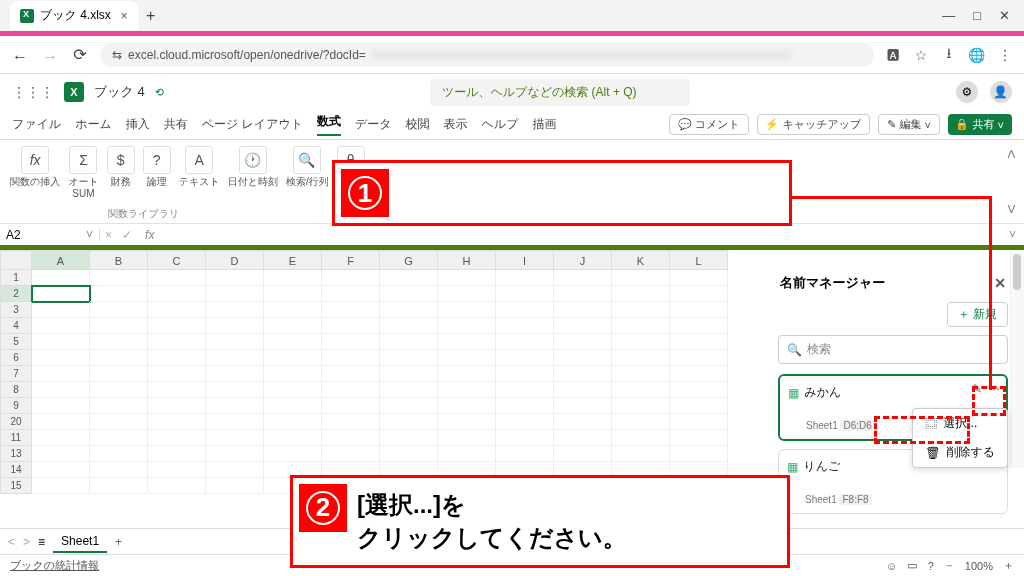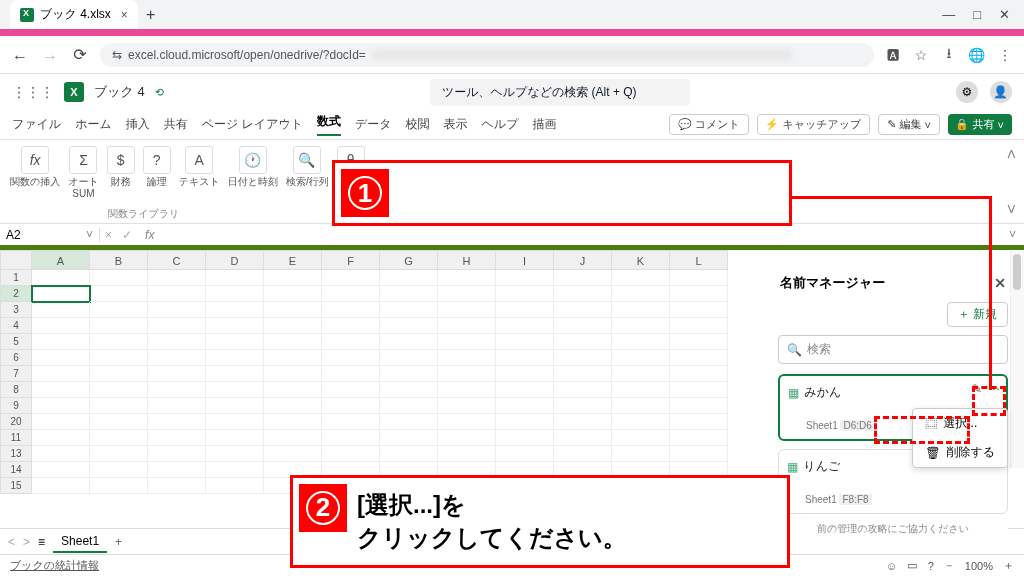--- a/index.html
+++ b/index.html
@@ -1,39 +1,39 @@
 <!DOCTYPE html>
 <html><head>
 <meta charset="utf-8">
 <style>
 * { box-sizing: border-box; margin: 0; padding: 0; font-family: "Segoe UI", "Meiryo", sans-serif; }
 body { width: 1024px; height: 576px; overflow: hidden; background: #fff; position: relative; }
 
 
-.titlebar { height: 36px; display: flex; align-items: center; background: #f1f3f5; border-bottom: 7px solid #ec4899; }
+.titlebar { height: 36px; display: flex; align-items: center; background: #f1f3f5; border-bottom: 5px solid #ec4899; }
 .tab { display: flex; align-items: center; gap: 6px; background: #fff; border-radius: 8px 8px 0 0; padding: 6px 10px; margin-left: 10px; font-size: 12px; }
 .tab .favicon { width: 14px; height: 14px; background: #107c41; border-radius: 2px; position: relative; }
 .tab .favicon::after { content: "X"; color: #fff; font-size: 9px; font-weight: bold; position: absolute; left: 3px; top: 0; }
 .tab .close-x { font-size: 12px; color: #555; margin-left: 4px; }
 .newtab { margin-left: 8px; font-size: 16px; color: #444; }
 .winctrls { margin-left: auto; display: flex; gap: 18px; padding-right: 14px; font-size: 13px; color: #444; }
 .winctrls span { cursor: pointer; }
 
 .addrbar { height: 38px; display: flex; align-items: center; gap: 10px; padding: 0 10px; border-bottom: 1px solid #e0e0e0; }
 .navico { font-size: 16px; color: #444; width: 20px; text-align: center; }
 .url { flex: 1; display: flex; align-items: center; gap: 6px; background: #f1f3f4; border-radius: 18px; padding: 5px 12px; font-size: 12px; color: #555; }
 .url .blur { display: inline-block; width: 420px; height: 10px; background: #e8e8e8; border-radius: 4px; filter: blur(2px); }
 .extico { width: 18px; text-align: center; color: #555; font-size: 14px; }
 
 
 .exhdr { height: 36px; display: flex; align-items: center; padding: 0 12px; gap: 10px; }
 .apps-ico { font-size: 14px; color: #555; }
 .xl-ico { width: 20px; height: 20px; background: #107c41; border-radius: 3px; color: #fff; font-size: 11px; font-weight: bold; display: flex; align-items: center; justify-content: center; }
 .doctitle { font-size: 13px; color: #333; }
-.searchbox { margin: 16px auto; width: 260px; background: #f3f3f3; border-radius: 4px; padding: 5px 12px; font-size: 12px; color: #0f172a; }
+.searchbox { margin: 16px auto; width: 260px; background: #f3f3f3; border-radius: 4px; padding: 5px 12px; font-size: 12px; color: #4d7c0f; }
 .hdr-right { display: flex; gap: 12px; align-items: center; }
 .gear, .avatar { width: 22px; height: 22px; border-radius: 50%; background: #ddd; display: flex; align-items: center; justify-content: center; font-size: 12px; }
 
 
 .menu { height: 30px; display: flex; align-items: center; padding: 0 12px; gap: 14px; font-size: 12px; color: #444; border-bottom: 1px solid #e0e0e0; }
 .menu .tabm { cursor: pointer; }
 .menu .active { font-weight: bold; color: #000; border-bottom: 2px solid #107c41; padding-bottom: 4px; }
 .menu .right { margin-left: auto; display: flex; gap: 8px; }
 .pillbtn { border: 1px solid #ccc; border-radius: 4px; padding: 2px 8px; font-size: 11px; display: flex; align-items: center; gap: 3px; }
 .sharebtn { background: #107c41; color: #fff; border: none; }
@@ -493,21 +493,20 @@
         </div>
     </div>
   </div>
   <div class="nmitem">
     <div class="nmname">
         <span class="nmico">▦</span>
         <span>りんご</span>
       </div>
     <div class="nmref"><span>Sheet1</span> <span class="box">F8:F8</span></div>
   </div>
-  <div class="nmfoot">前の管理の攻略にご協力ください</div>
 </div>
 
 <span class="pencil">✎</span>
 <div class="sheettabs">
   <span style="color:#aaa">&lt;</span>
   <span style="color:#aaa">&gt;</span>
   <span>≡</span>
   <span class="stab">Sheet1</span>
   <span style="color:#666">+</span>
 </div>

